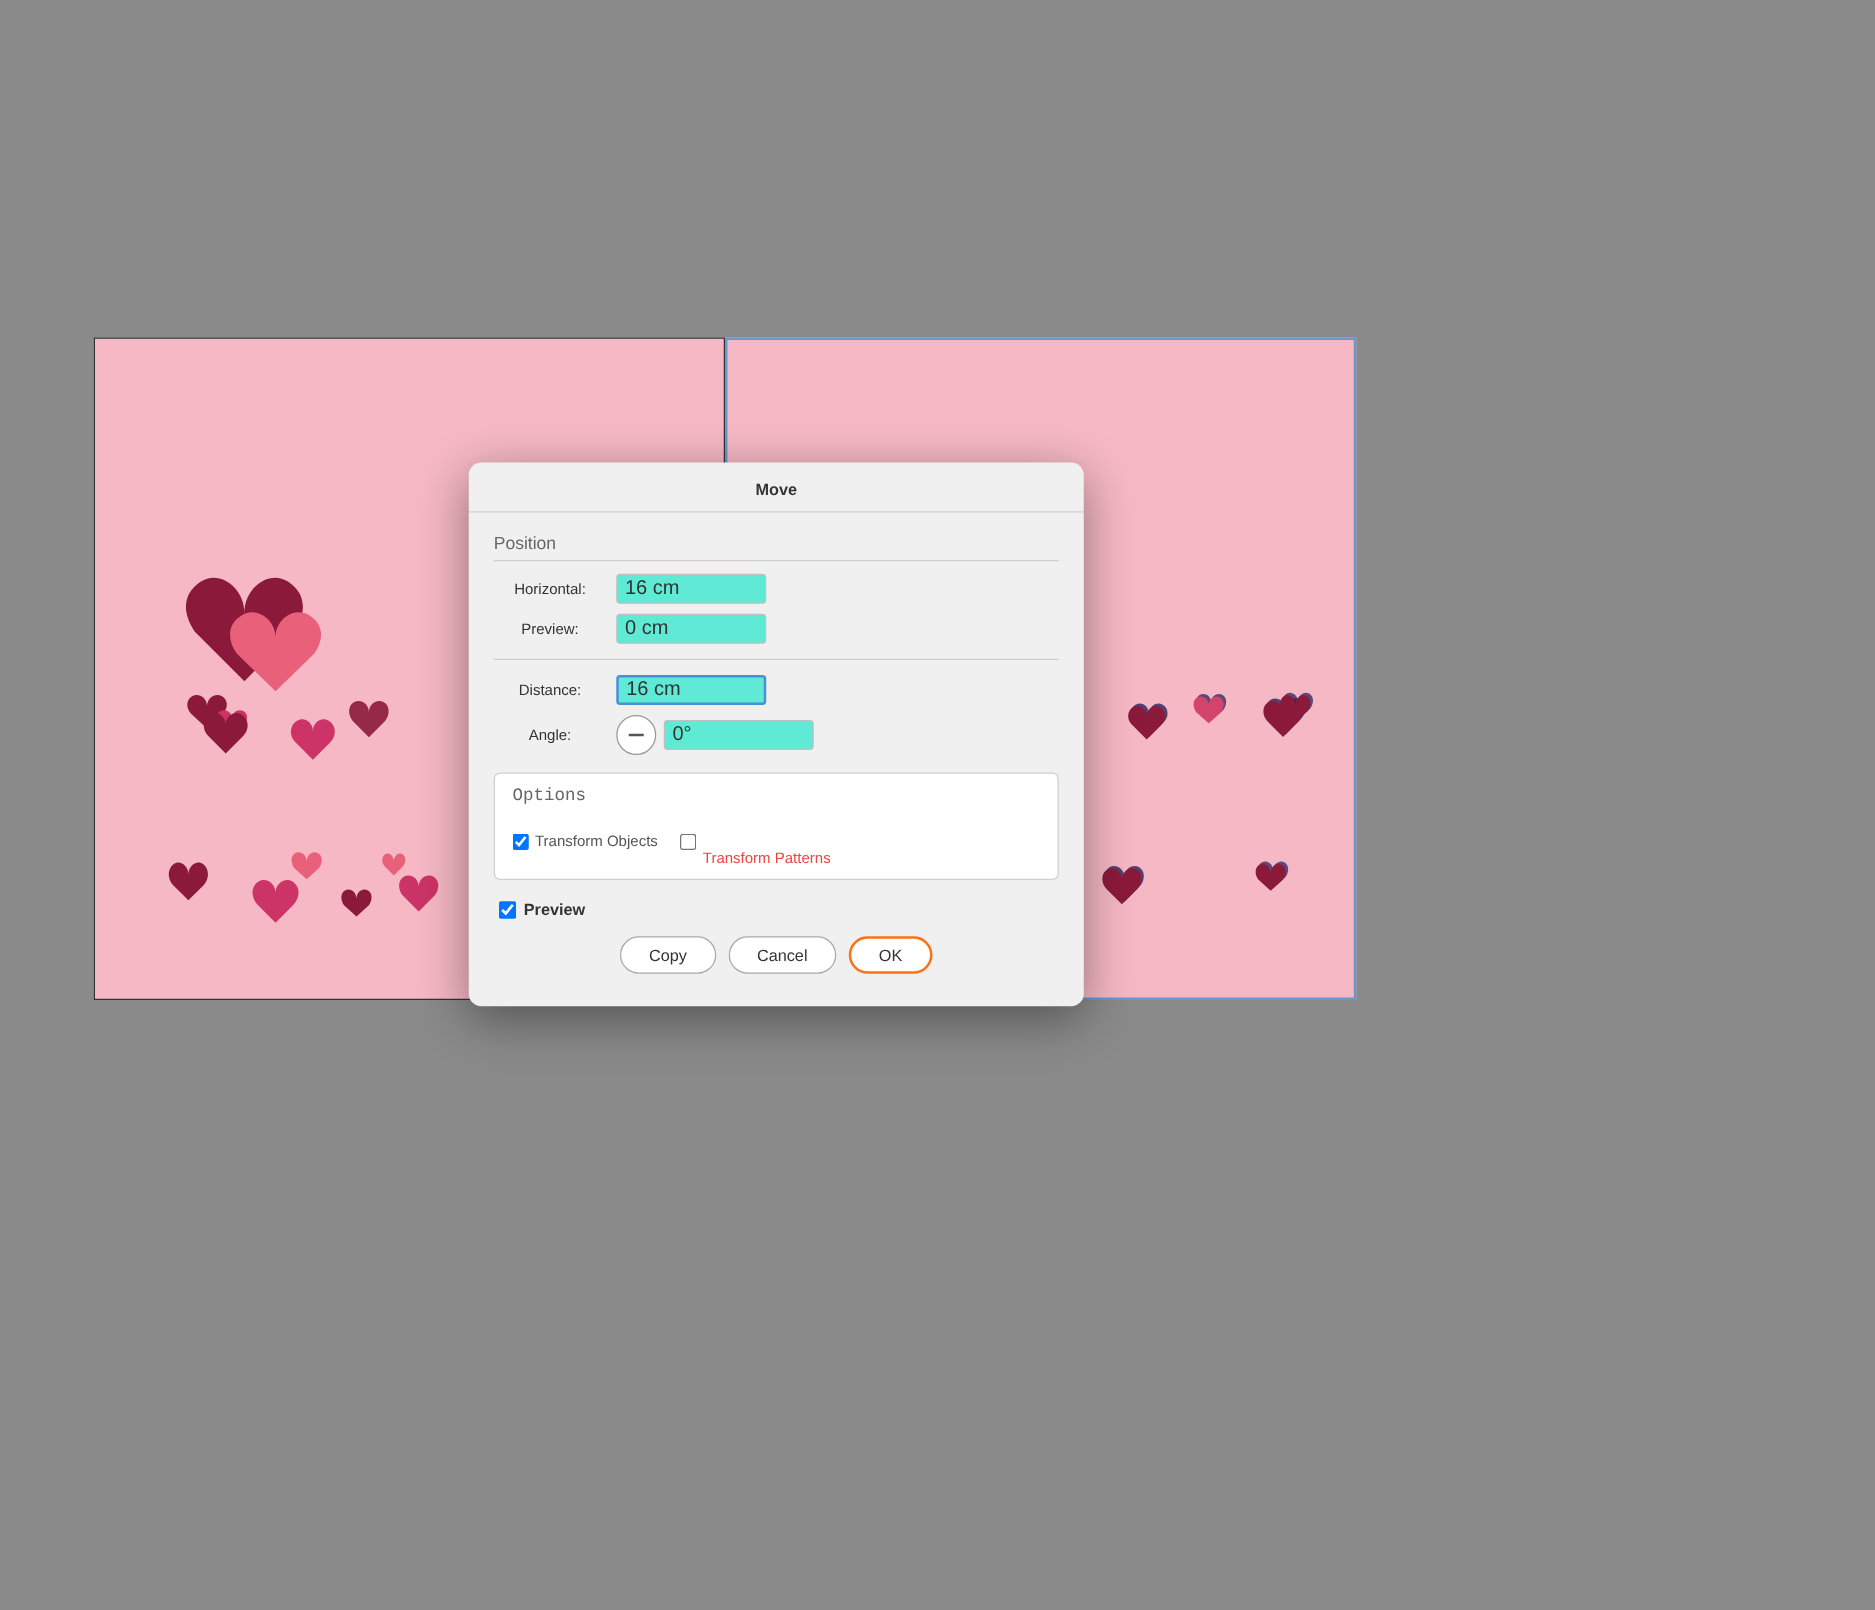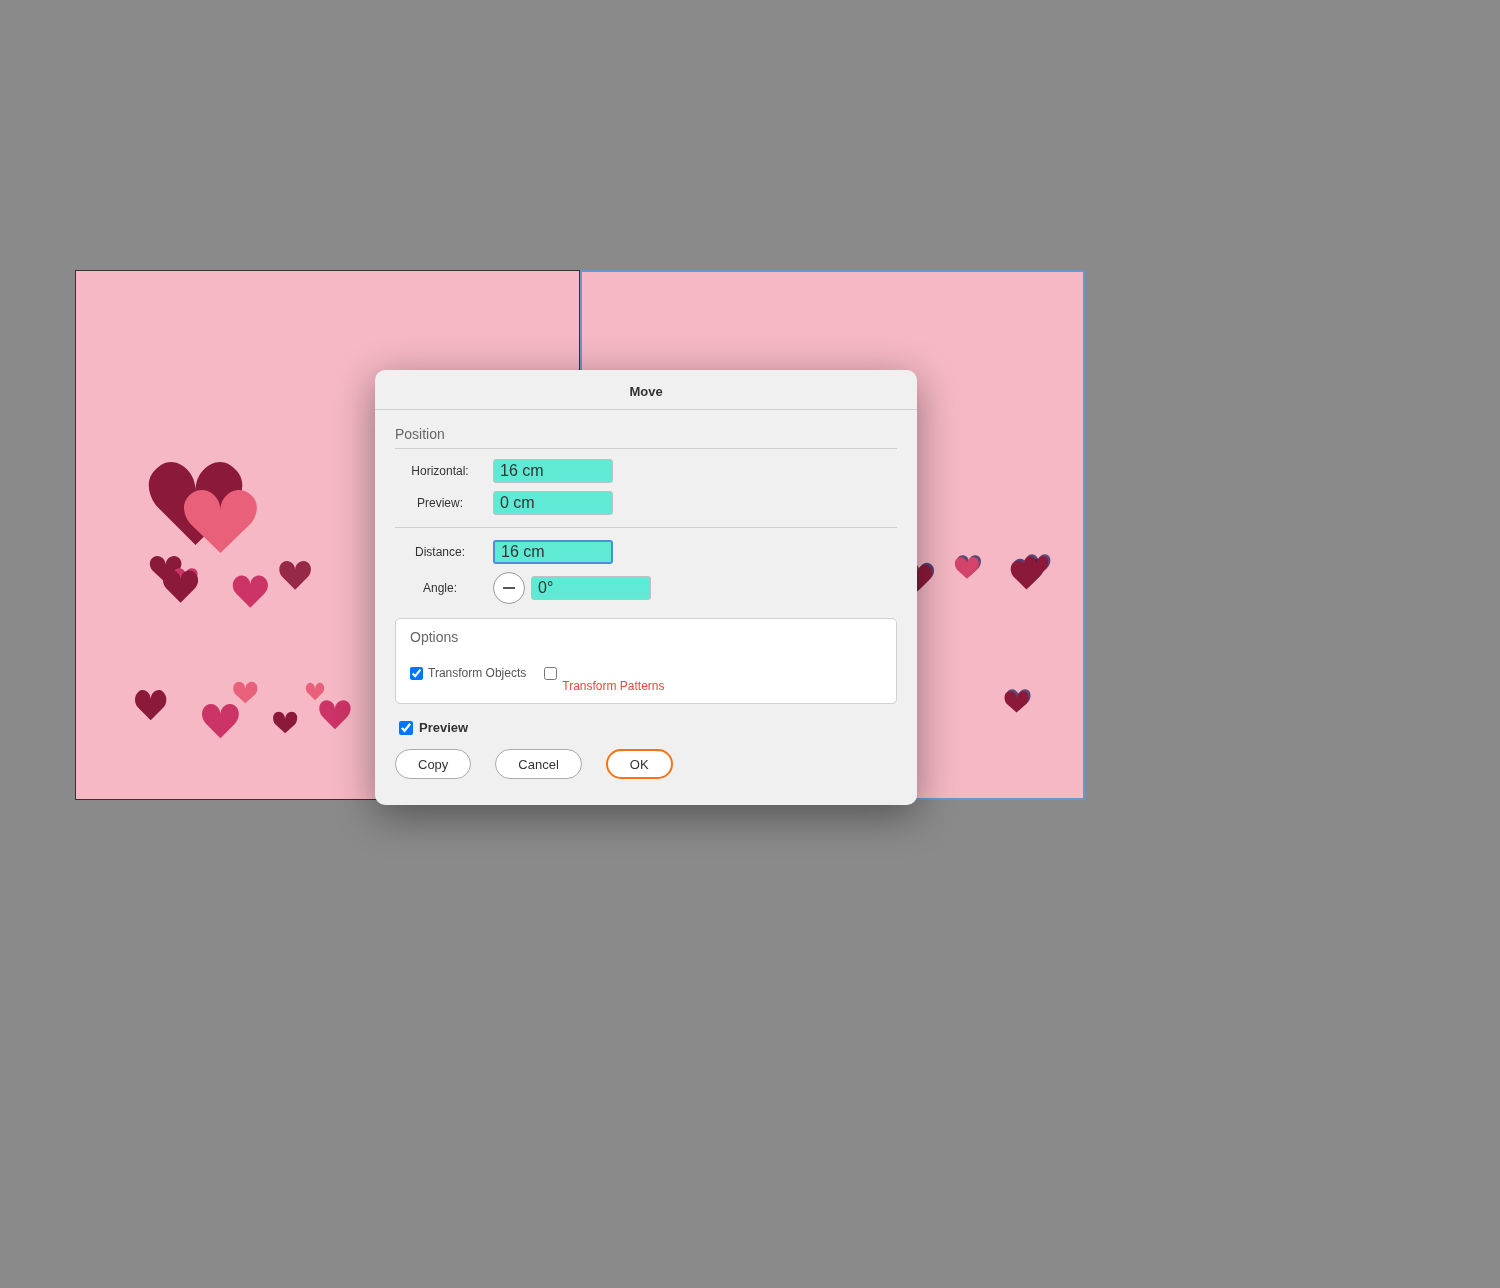--- a/index.html
+++ b/index.html
@@ -40,21 +40,21 @@
       border: 2px solid #6699cc;
       position: relative;
       overflow: hidden;
     }
 
     
     .dialog-overlay {
       position: absolute;
       top: 370px;
       left: 375px;
-      width: 542px;
+      width: 492px;
       background: #f0f0f0;
       border-radius: 10px;
       box-shadow: 0 10px 40px rgba(0,0,0,0.4);
       padding: 0;
       z-index: 100;
     }
 
     .dialog-titlebar {
       text-align: center;
       padding: 14px 20px 10px;
@@ -142,20 +142,21 @@
       border: 1px solid #d0d0d0;
       border-radius: 5px;
       padding: 10px 14px;
       margin-top: 14px;
     }
 
     .options-section .section-label {
       border-bottom: none;
       margin-bottom: 8px;
       padding-bottom: 0;
+      font-family: Liberation Mono, monospace;
     }
 
     .checkbox-row {
       display: flex;
       align-items: center;
       gap: 18px;
     }
 
     .checkbox-item {
       display: flex;
@@ -195,21 +196,22 @@
 
     .preview-label {
       font-size: 13px;
       font-weight: 600;
       color: #333;
     }
 
     
     .button-row {
       display: flex;
-      gap: 24px;
+      justify-content: center;
+      gap: 10px;
       margin-bottom: 10px;
     }
 
     .btn {
       height: 30px;
       padding: 0 22px;
       border-radius: 15px;
       border: 1px solid #aaa;
       background: white;
       font-size: 13px;

